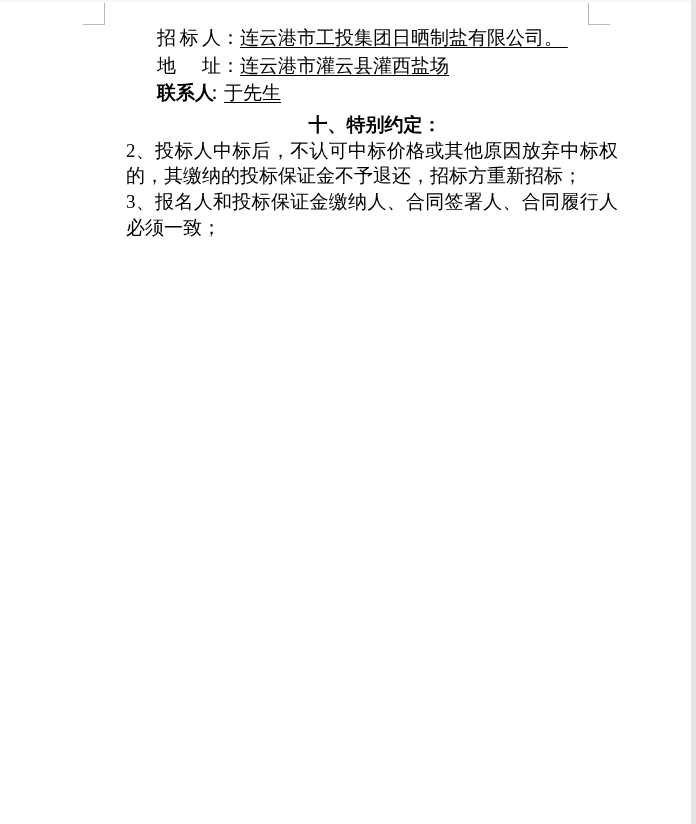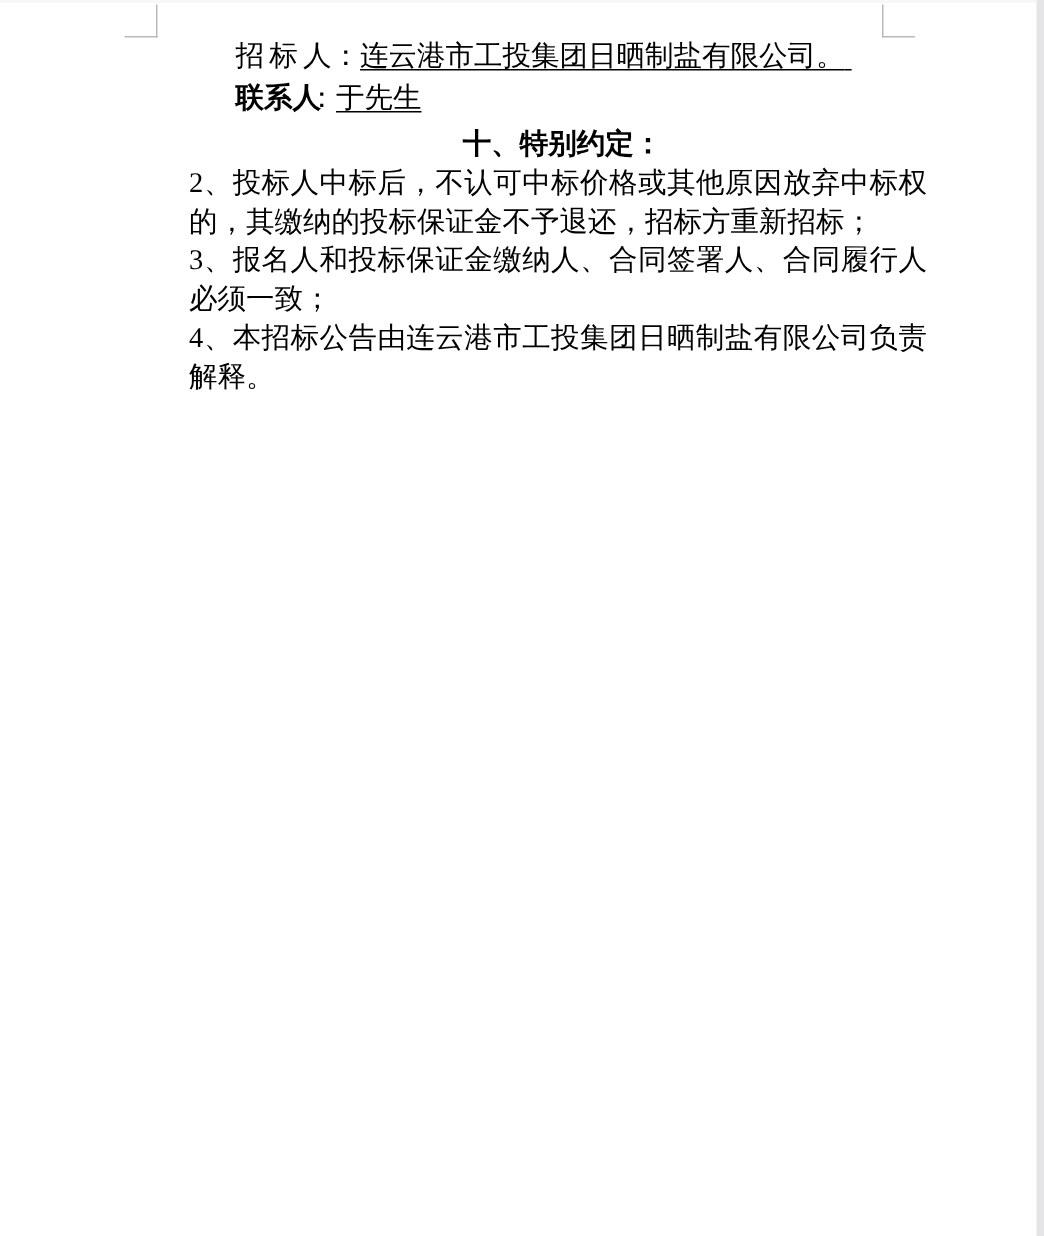--- a/index.html
+++ b/index.html
@@ -102,29 +102,31 @@
   <div class="right-strip"></div>
 
   <div class="content">
 
     <div class="contacts">
 
       <div class="contact-row">
         <span class="clabel w64">招标人</span><span class="colon">：</span><span class="u"><span>连云港市工投集团日晒制盐有限公司。</span><span>&nbsp;</span></span>
       </div>
 
+      <div class="contact-row">
+        <span class="clabel w64">地址</span><span class="colon">：</span><span class="u"><span>连云港市灌云县灌西盐场</span><span></span></span>
+      </div>
 
       <div class="contact-row">
         <span class="clabel w48">联系人</span><span class="colon">：</span><span class="u"><span>于先生</span><span></span></span>
       </div>
 
 
     </div>
 
     <div class="heading">十、特别约定：</div>
 
     <div class="clause">2、投标人中标后，不认可中标价格或其他原因放弃中标权的，其缴纳的投标保证金不予退还，招标方重新招标；</div>
     <div class="clause">3、报名人和投标保证金缴纳人、合同签署人、合同履行人必须一致；</div>
-    <div class="clause">4、本招标公告由连云港市工投集团日晒制盐有限公司负责解释。</div>
 
 
   </div>
 </div>
 
 </body></html>

